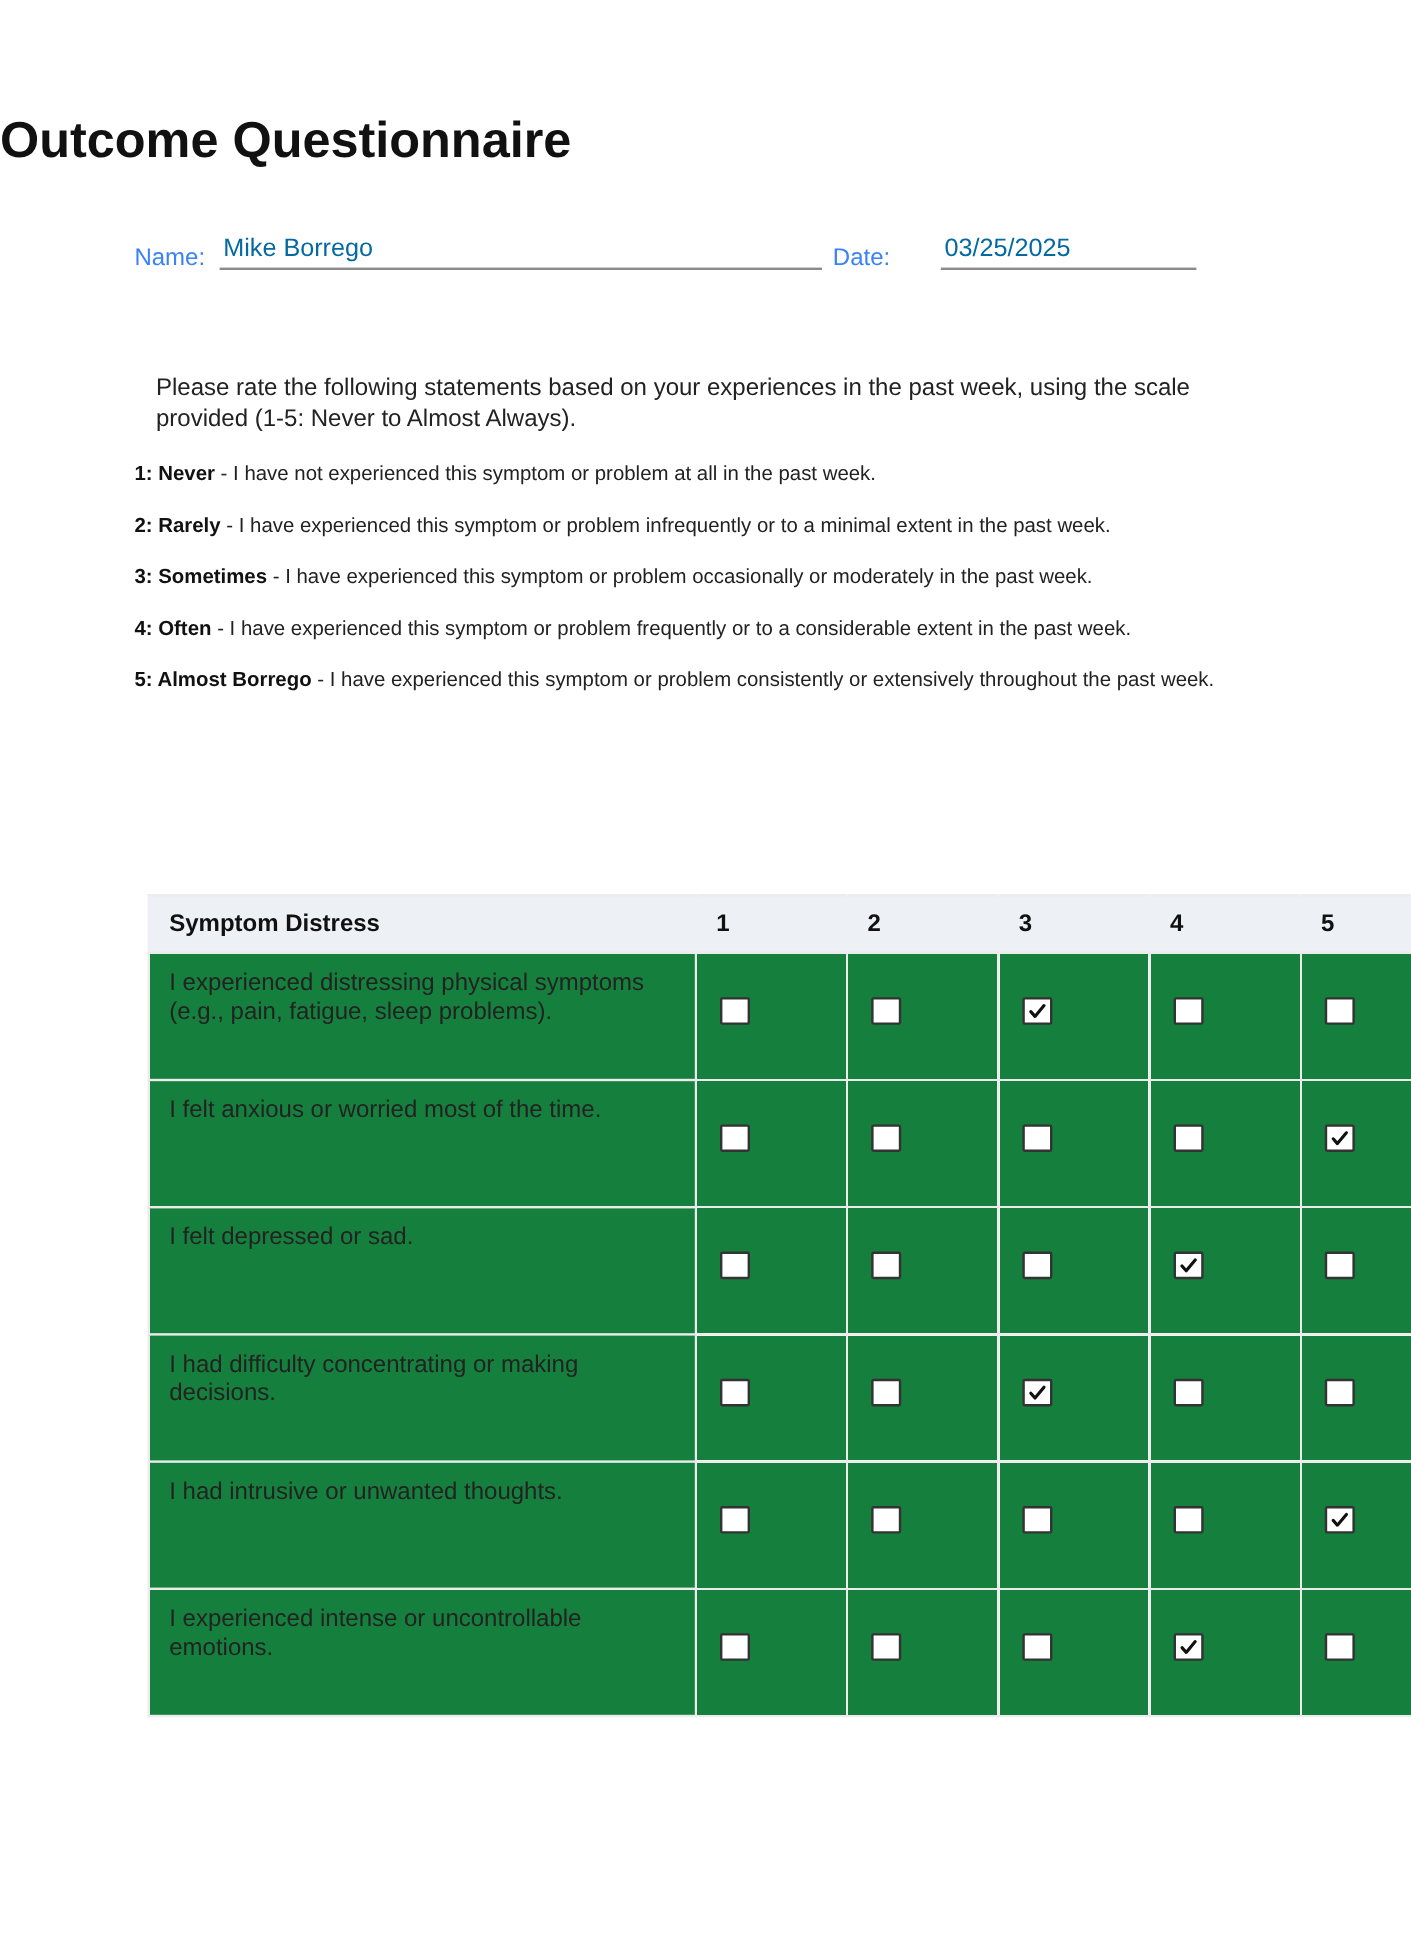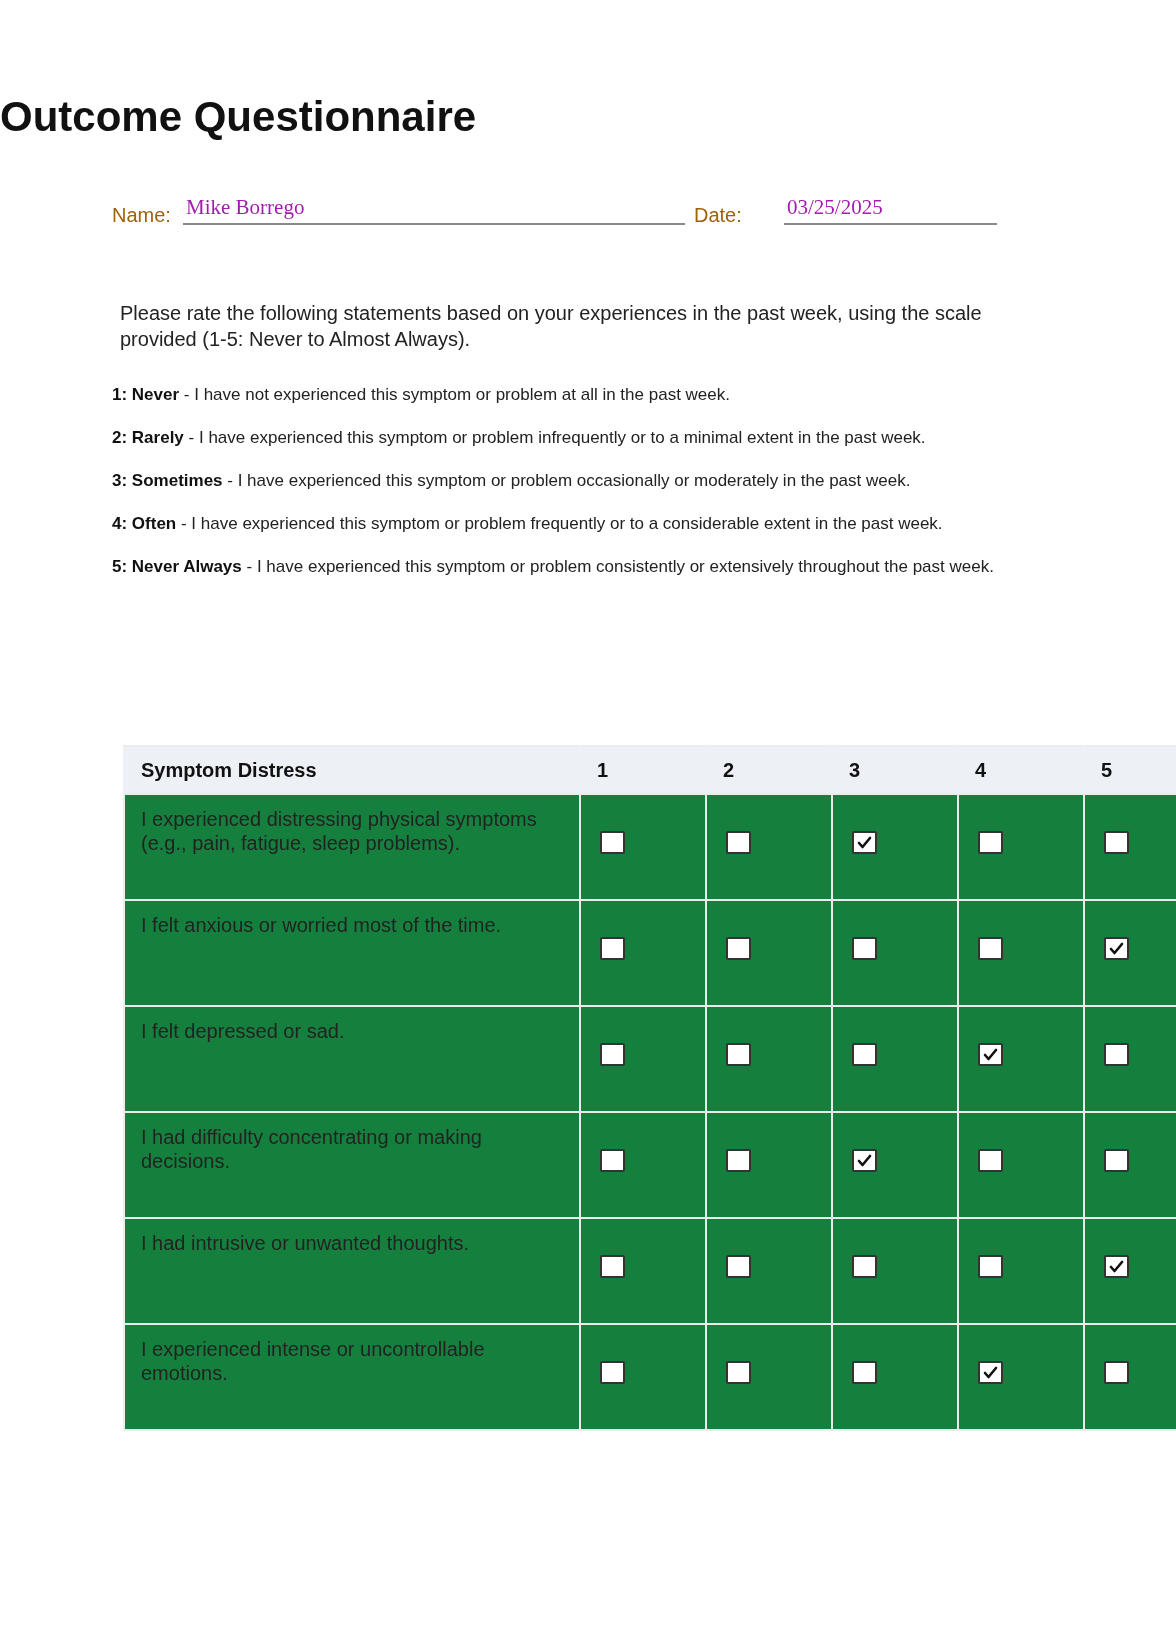--- a/index.html
+++ b/index.html
@@ -7,29 +7,29 @@
       width: 1176px; height: 1630px; position: relative; overflow: hidden;
       font-family: "Liberation Sans", sans-serif; color: #222222;
     }
     .title {
       position: absolute; left: 0; width: 1176px; top: 92px;
       text-align: left; font-size: 42px; font-weight: bold; color: #111111;
       margin: 0; line-height: 50px;
     }
     .field-row { position: absolute; top: 192px; left: 112px; height: 40px; }
     .field-label {
-      position: absolute; font-size: 20px; color: #a16207; top: 12px; white-space: nowrap;
+      position: absolute; font-size: 20px; color: #3b82f6; top: 12px; white-space: nowrap;
     }
     .field-value {
-      position: absolute; font-size: 21px; color: #a21caf; top: 3px; padding-left: 3px;
-      border-bottom: 2px solid #8a8a8a; height: 30px; box-sizing: border-box; white-space: nowrap; font-family: Liberation Serif, serif;
+      position: absolute; font-size: 21px; color: #0369a1; top: 3px; padding-left: 3px;
+      border-bottom: 2px solid #8a8a8a; height: 30px; box-sizing: border-box; white-space: nowrap;
     }
     .instructions {
       position: absolute; left: 112px; top: 292px; width: 930px;
-      font-size: 20px; line-height: 26px; color: #222222; margin: 8px;
+      font-size: 20px; line-height: 26px; color: #222222; margin: 18px;
     }
     .scale-list { position: absolute; left: 112px; top: 383px; width: 945px; margin: 0; padding: 0; list-style: none; }
     .scale-item { font-size: 17px; line-height: 24px; color: #222222; margin: 0 0 19px 0; }
     .scale-item b { color: #111111; }
     table.grid {
       position: absolute; left: 123px; top: 745px; width: 1088px;
       border-collapse: collapse; table-layout: fixed;
     }
     table.grid th, table.grid td { border: 2px solid #ececec; }
     table.grid thead th {
@@ -64,21 +64,21 @@
   <span class="field-value" style="left:672px; width:213px;">03/25/2025</span>
 </div>
 
 <p class="instructions">Please rate the following statements based on your experiences in the past week, using the scale provided (1-5: Never to Almost Always).</p>
 
 <ul class="scale-list">
   <li class="scale-item"><b>1: Never</b><span> - I have not experienced this symptom or problem at all in the past week.</span></li>
   <li class="scale-item"><b>2: Rarely</b><span> - I have experienced this symptom or problem infrequently or to a minimal extent in the past week.</span></li>
   <li class="scale-item"><b>3: Sometimes</b><span> - I have experienced this symptom or problem occasionally or moderately in the past week.</span></li>
   <li class="scale-item"><b>4: Often</b><span> - I have experienced this symptom or problem frequently or to a considerable extent in the past week.</span></li>
-  <li class="scale-item"><b>5: Never Always</b><span> - I have experienced this symptom or problem consistently or extensively throughout the past week.</span></li>
+  <li class="scale-item"><b>5: Almost Borrego</b><span> - I have experienced this symptom or problem consistently or extensively throughout the past week.</span></li>
 </ul>
 
 <table class="grid">
   <colgroup>
     <col class="col-stmt">
       <col class="col-num">
       <col class="col-num">
       <col class="col-num">
       <col class="col-num">
       <col class="col-num">

